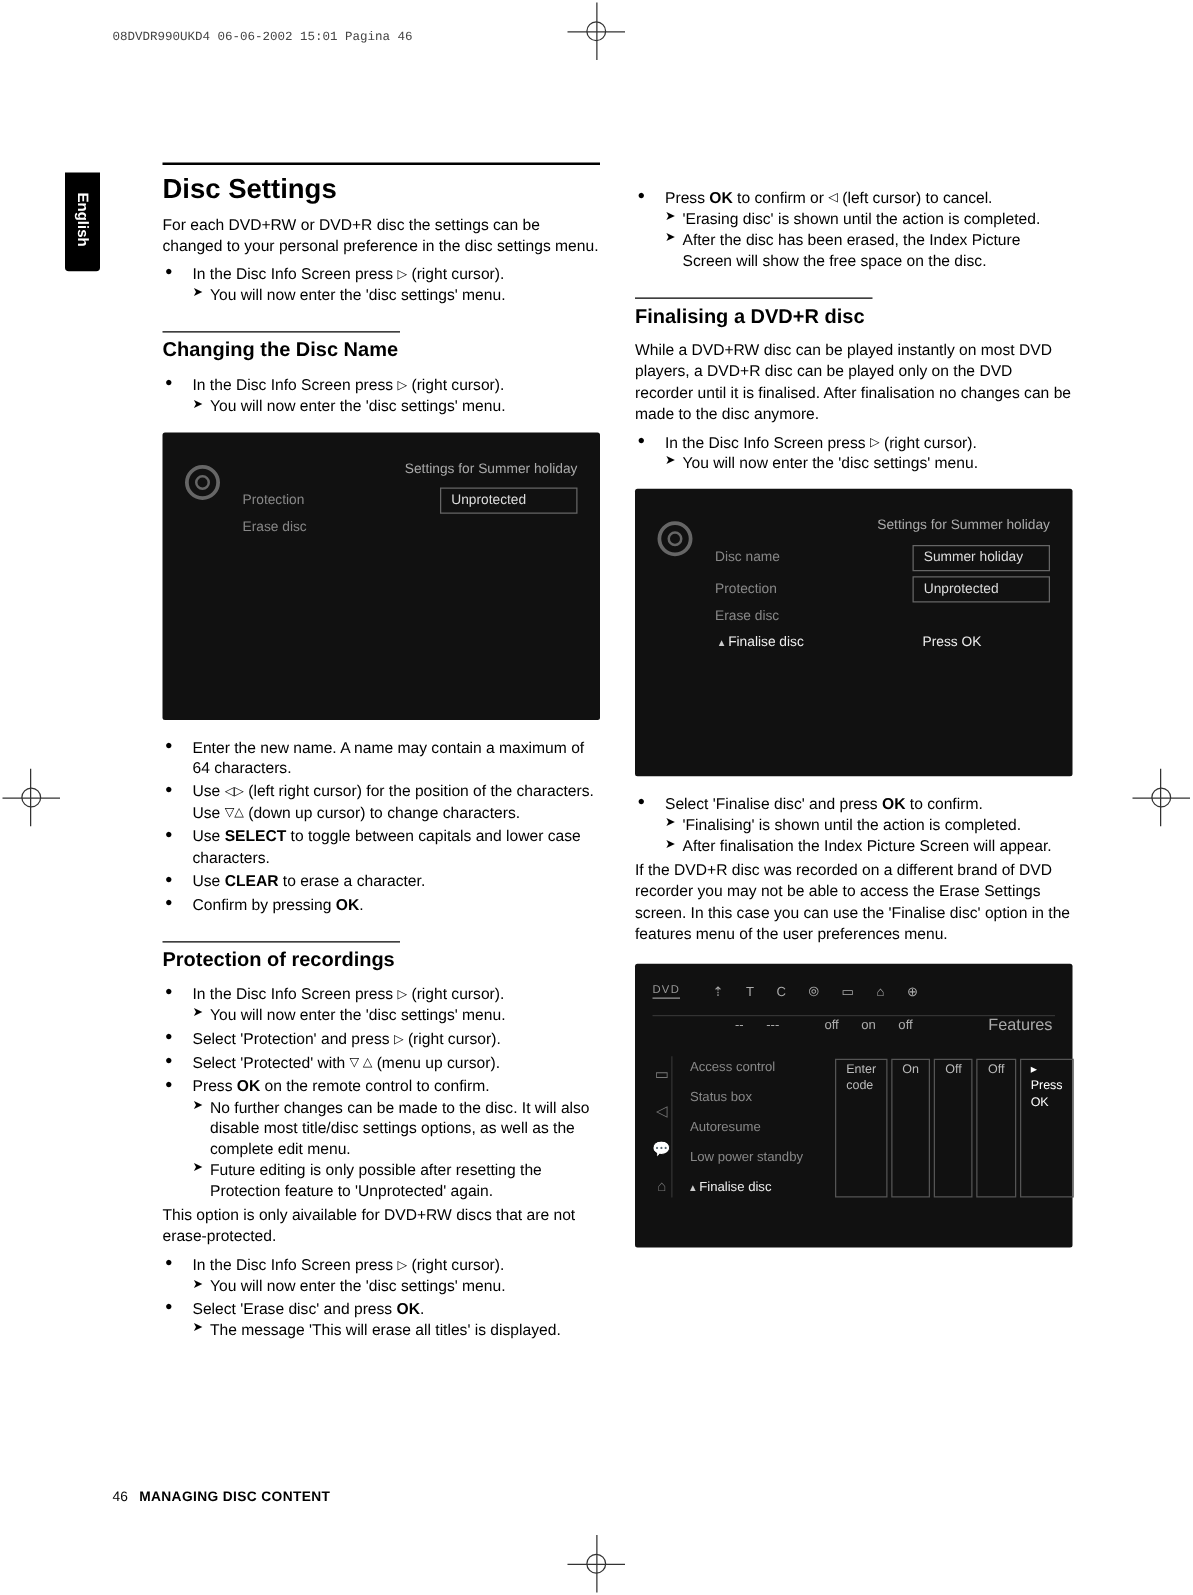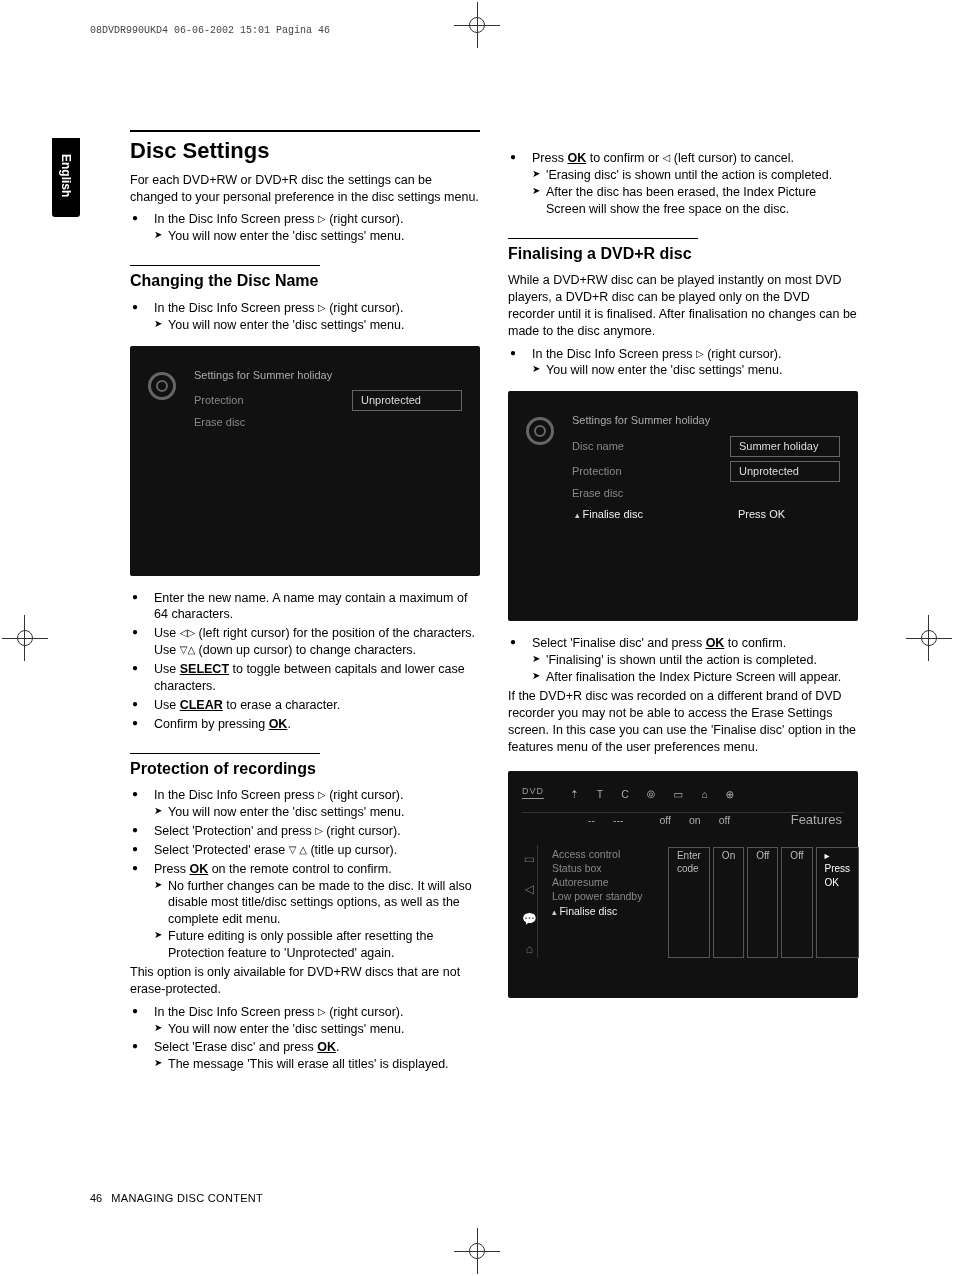--- a/index.html
+++ b/index.html
@@ -95,21 +95,21 @@
     position:absolute; left:0; top:0;
     font-size:10px;
   }
   .sub-arrow { padding-left: 14px; position:relative; }
   .sub-arrow::before{
     content:"➤";
     position:absolute; left:0; top:0;
     font-size:10px;
   }
   .tri{ display:inline-block; font-size:10px; vertical-align:1px;}
-  b { font-weight:bold;text-decoration:underline; }
+  b { font-weight:bold; }
   .ui-font { font-family: Arial, Helvetica, sans-serif; }
 
   
   .osd {
     background:#111;
     border-radius:2px;
     color:#888;
     font-size:11px;
     padding: 22px 18px 100px 58px;
     margin: 10px 0 14px 0;
@@ -119,21 +119,21 @@
   .osd-short{ min-height:230px; padding-bottom:90px; }
   .osd .disc-icon{
     position:absolute; left:18px; top:26px;
     width:28px; height:28px; border:3px solid #666; border-radius:50%;
   }
   .osd .disc-icon::after{
     content:""; position:absolute; top:50%; left:50%;
     width:8px; height:8px; background:#111; border:2px solid #666;
     border-radius:50%; transform:translate(-50%,-50%);
   }
-  .osd-title{ color:#aaa; margin-bottom:6px; font-size:11px; margin-left:6px;}
+  .osd-title{ color:#aaa; margin-bottom:6px; font-size:11px; margin-left:22px;text-align:right;}
   .osd-row{
     display:flex; justify-content:space-between; align-items:center;
     padding:2px 0; margin-left:6px;
     font-size:11px;
   }
   .osd-row.active{ color:#eee; }
   .osd-row .val{
     display:inline-block;
     min-width:110px;
     padding:2px 8px;
@@ -173,20 +173,21 @@
     padding-top:6px;
     color:#777;
     border-right:1px solid #333;
     font-size:12px;
   }
   .features-mid{
     flex:0 0 120px;
     padding:2px 0 0 14px;
     display:flex; flex-direction:column; gap:0;
     color:#888;
+    justify-content:space-between;
   }
   .features-mid .active{ color:#eee; }
   .features-right{
     flex:1;
     padding:2px 0 0 10px;
     display:flex; gap:3px;
   }
   .features-right .cell{
     border:1px solid #555; padding:1px 8px; font-size:10px; color:#bbb;
   }
@@ -195,21 +196,21 @@
     position:absolute; right:16px; top:40px; color:#aaa; font-size:13px;
   }
 
   
   .footer{
     position:absolute;
     left:90px; bottom:70px;
     font-size:11px;
   }
   .footer .pg{ display:inline-block; margin-right:6px;}
-  .footer .chap{ font-weight:normal; letter-spacing:0.3px;}
+  .footer .chap{ font-weight:bold; letter-spacing:0.3px;}
 </style>
 </head>
 <body>
 
 <div class="prepress-header"><span>08DVDR990UKD4  06-06-2002  15:01  Pagina 46</span></div>
 <div class="registration-mark-top">
     <div class="reg">
       <span class="circ"></span>
     </div>
   </div>
@@ -276,21 +277,21 @@
       <li><span>Confirm by pressing </span><b>OK</b><span>.</span></li>
     </ul>
 
     <h2 class="sub-title"><span class="rule"></span><span>Protection of recordings</span></h2>
     <ul class="bullets">
       <li>
         <span>In the Disc Info Screen press </span><span class="tri">▷</span><span> (right cursor).</span>
         <div class="sub-arrow"><span>You will now enter the 'disc settings' menu.</span></div>
       </li>
       <li><span>Select '</span><span class="ui-font">Protection</span><span>' and press </span><span class="tri">▷</span><span> (right cursor).</span></li>
-      <li><span>Select '</span><span class="ui-font">Protected</span><span>' erase </span><span class="tri">▽ △</span><span> (title up cursor).</span></li>
+      <li><span>Select '</span><span class="ui-font">Protected</span><span>' with </span><span class="tri">▽ △</span><span> (menu up cursor).</span></li>
       <li>
         <span>Press </span><b>OK</b><span> on the remote control to confirm.</span>
         <div class="sub-arrow"><span>No further changes can be made to the disc. It will also disable most title/disc settings options, as well as the complete edit menu.</span></div>
         <div class="sub-arrow">
           <span>Future editing is only possible after resetting the Protection feature to '</span><span class="ui-font">Unprotected</span><span>' again.</span>
         </div>
       </li>
     </ul>
 
     <p class="body"><span>This option is only aivailable for DVD+RW discs that are not erase-protected.</span></p>

